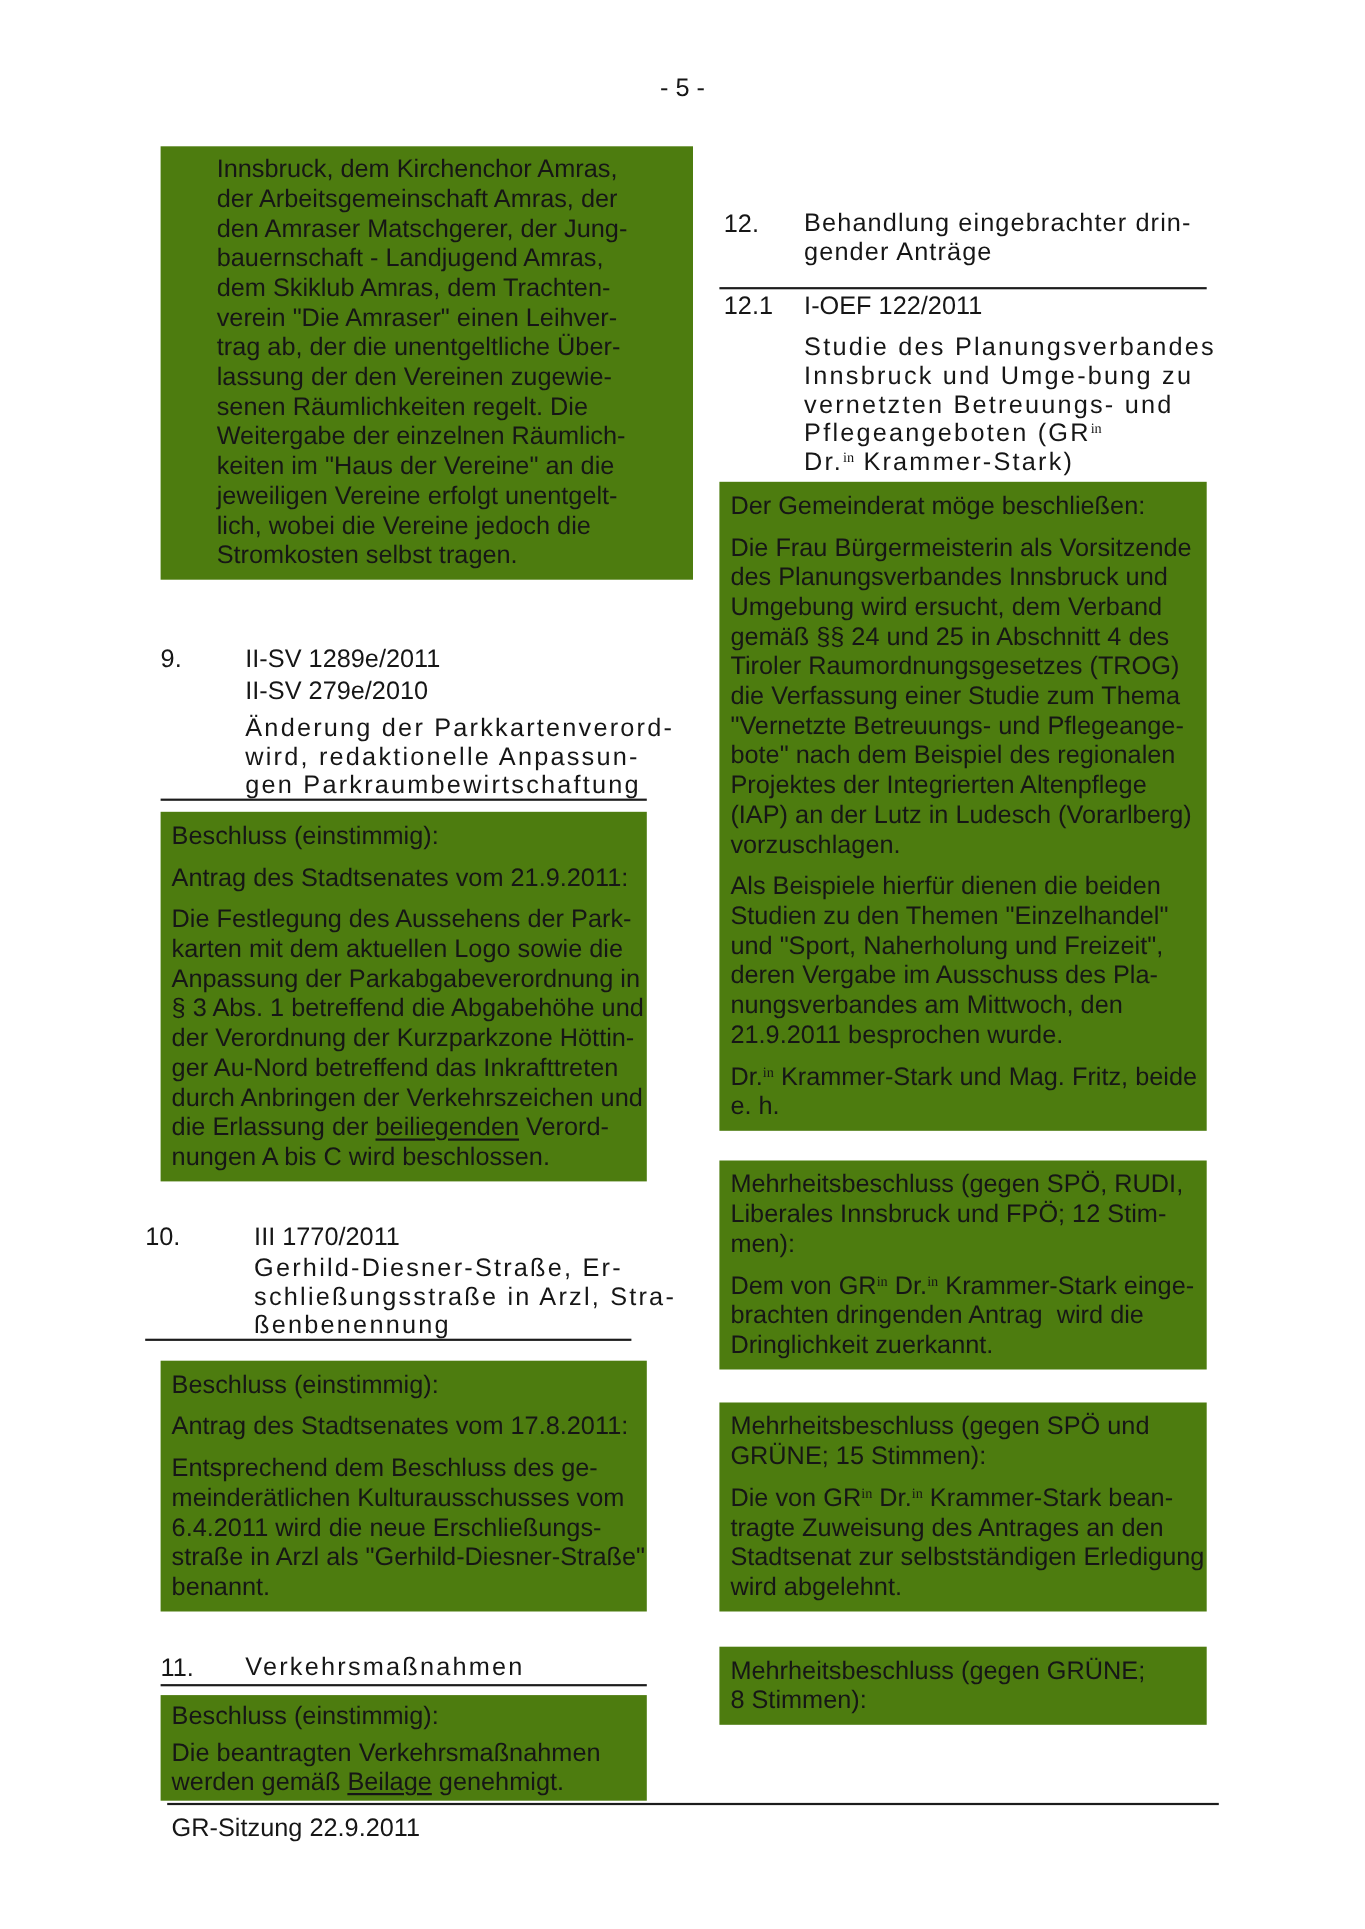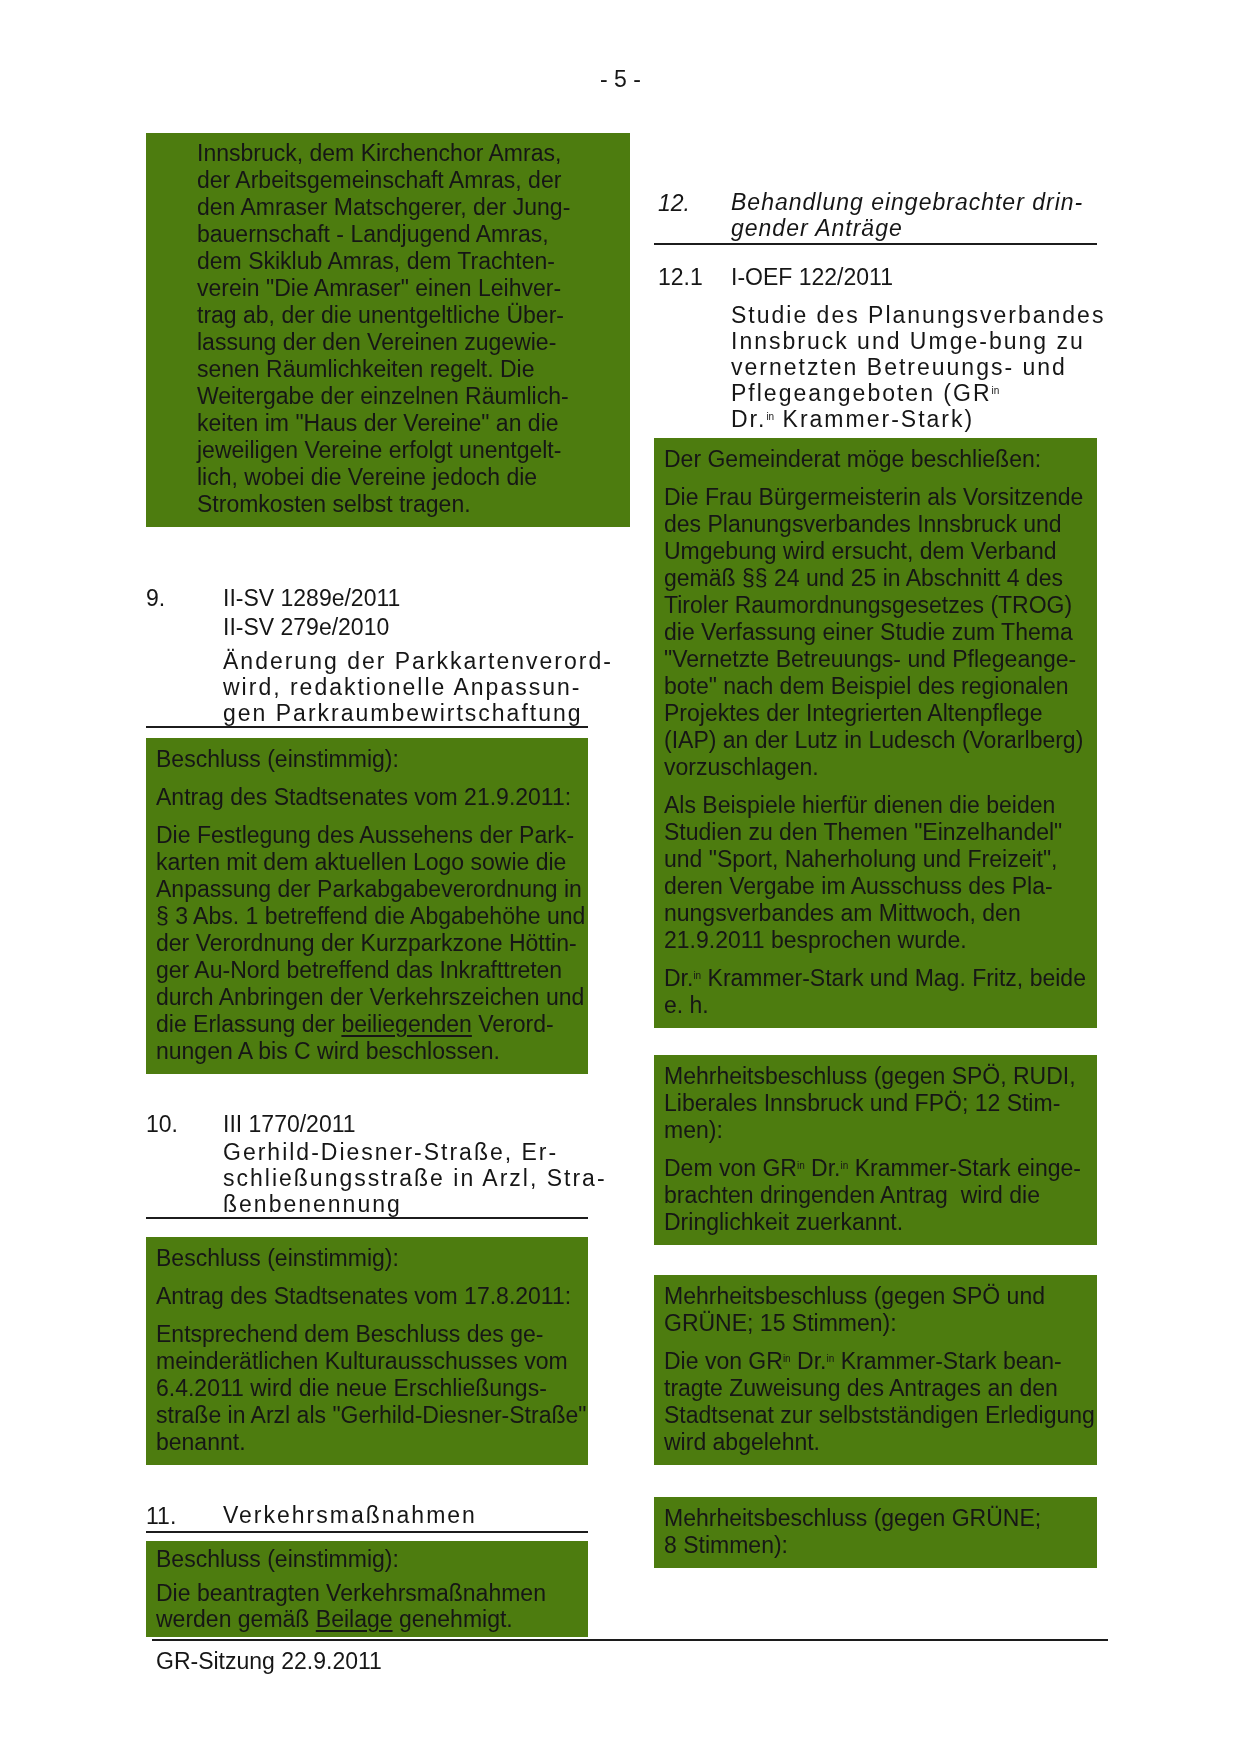--- a/index.html
+++ b/index.html
@@ -13,21 +13,21 @@
   .block{background:#4d7c0f;padding:8px 6px 9px 10px;}
   .block .p{margin:0 0 11px 0;}
   .block .p:last-child{margin-bottom:0;}
   
   .item-head{display:grid;grid-template-columns:77px 1fr;align-items:start;}
   .ruled{border-bottom:2px solid #1c1c1c;}
   .title{letter-spacing:2px;line-height:26px;}
   .title-tight{letter-spacing:1px;line-height:26px;}
   .refs{line-height:29px;}
   .mt{margin-top:10px;}
-  .sup{font-size:10px;letter-spacing:0;vertical-align:7px;line-height:0;}
+  .sup{font-size:13px;letter-spacing:0;vertical-align:7px;line-height:0;font-family:Liberation Serif, serif;}
   .und{text-decoration:underline;text-decoration-thickness:2px;text-underline-offset:3px;}
   .footer{border-top:2px solid #1c1c1c;padding:7px 0 0 4px;}
 </style>
 </head>
 <body>
 
 <div class="page">
 
   <div class="abs center" style="left:0;top:66px;width:1241px;">- 5 -</div>
 
@@ -64,21 +64,21 @@
 karten mit dem aktuellen Logo sowie die
 Anpassung der Parkabgabeverordnung in
 § 3 Abs. 1 betreffend die Abgabehöhe und
 der Verordnung der Kurzparkzone Höttin-
 ger Au-Nord betreffend das Inkrafttreten
 durch Anbringen der Verkehrszeichen und
 die Erlassung der </span><span class="und">beiliegenden</span><span> Verord-
 nungen A bis C wird beschlossen.</span></div>
   </div>
 
-  <div class="abs item-head ruled" style="left:146px;top:1110px;width:442px;">
+  <div class="abs item-head ruled" style="left:132px;top:1110px;width:442px;gap:22px;">
     <div class="pre refs">10.</div>
     <div>
       <div class="pre refs">III 1770/2011</div>
       <div class="pre title" style="margin-top:0;">Gerhild-Diesner-Straße, Er-
 schließungsstraße in Arzl, Stra-
 ßenbenennung</div>
     </div>
   </div>
 
   <div class="abs block" style="left:146px;top:1237px;width:426px;">
@@ -95,21 +95,21 @@
     <div class="pre refs">11.</div>
     <div class="pre title">Verkehrsmaßnahmen</div>
   </div>
 
   <div class="abs block" style="left:146px;top:1541px;width:426px;padding:5px 6px 5px 10px;line-height:26px;">
     <div class="p pre" style="margin-bottom:8px;">Beschluss (einstimmig):</div>
     <div class="p pre"><span>Die beantragten Verkehrsmaßnahmen
 werden gemäß </span><span class="und">Beilage</span><span> genehmigt.</span></div>
   </div>
 
-  <div class="abs item-head ruled" style="left:654px;top:189px;width:443px;padding-bottom:2px;font-style:italic;">
+  <div class="abs item-head ruled" style="left:654px;top:189px;width:443px;padding-bottom:20px;">
     <div class="pre refs" style="padding-left:4px;">12.</div>
     <div class="pre title-tight">Behandlung eingebrachter drin-
 gender Anträge</div>
   </div>
 
   <div class="abs item-head" style="left:654px;top:263px;width:443px;">
     <div class="pre refs" style="padding-left:4px;">12.1</div>
     <div>
       <div class="pre refs">I-OEF 122/2011</div>
       <div class="pre title mt"><span>Studie des Planungsverbandes

